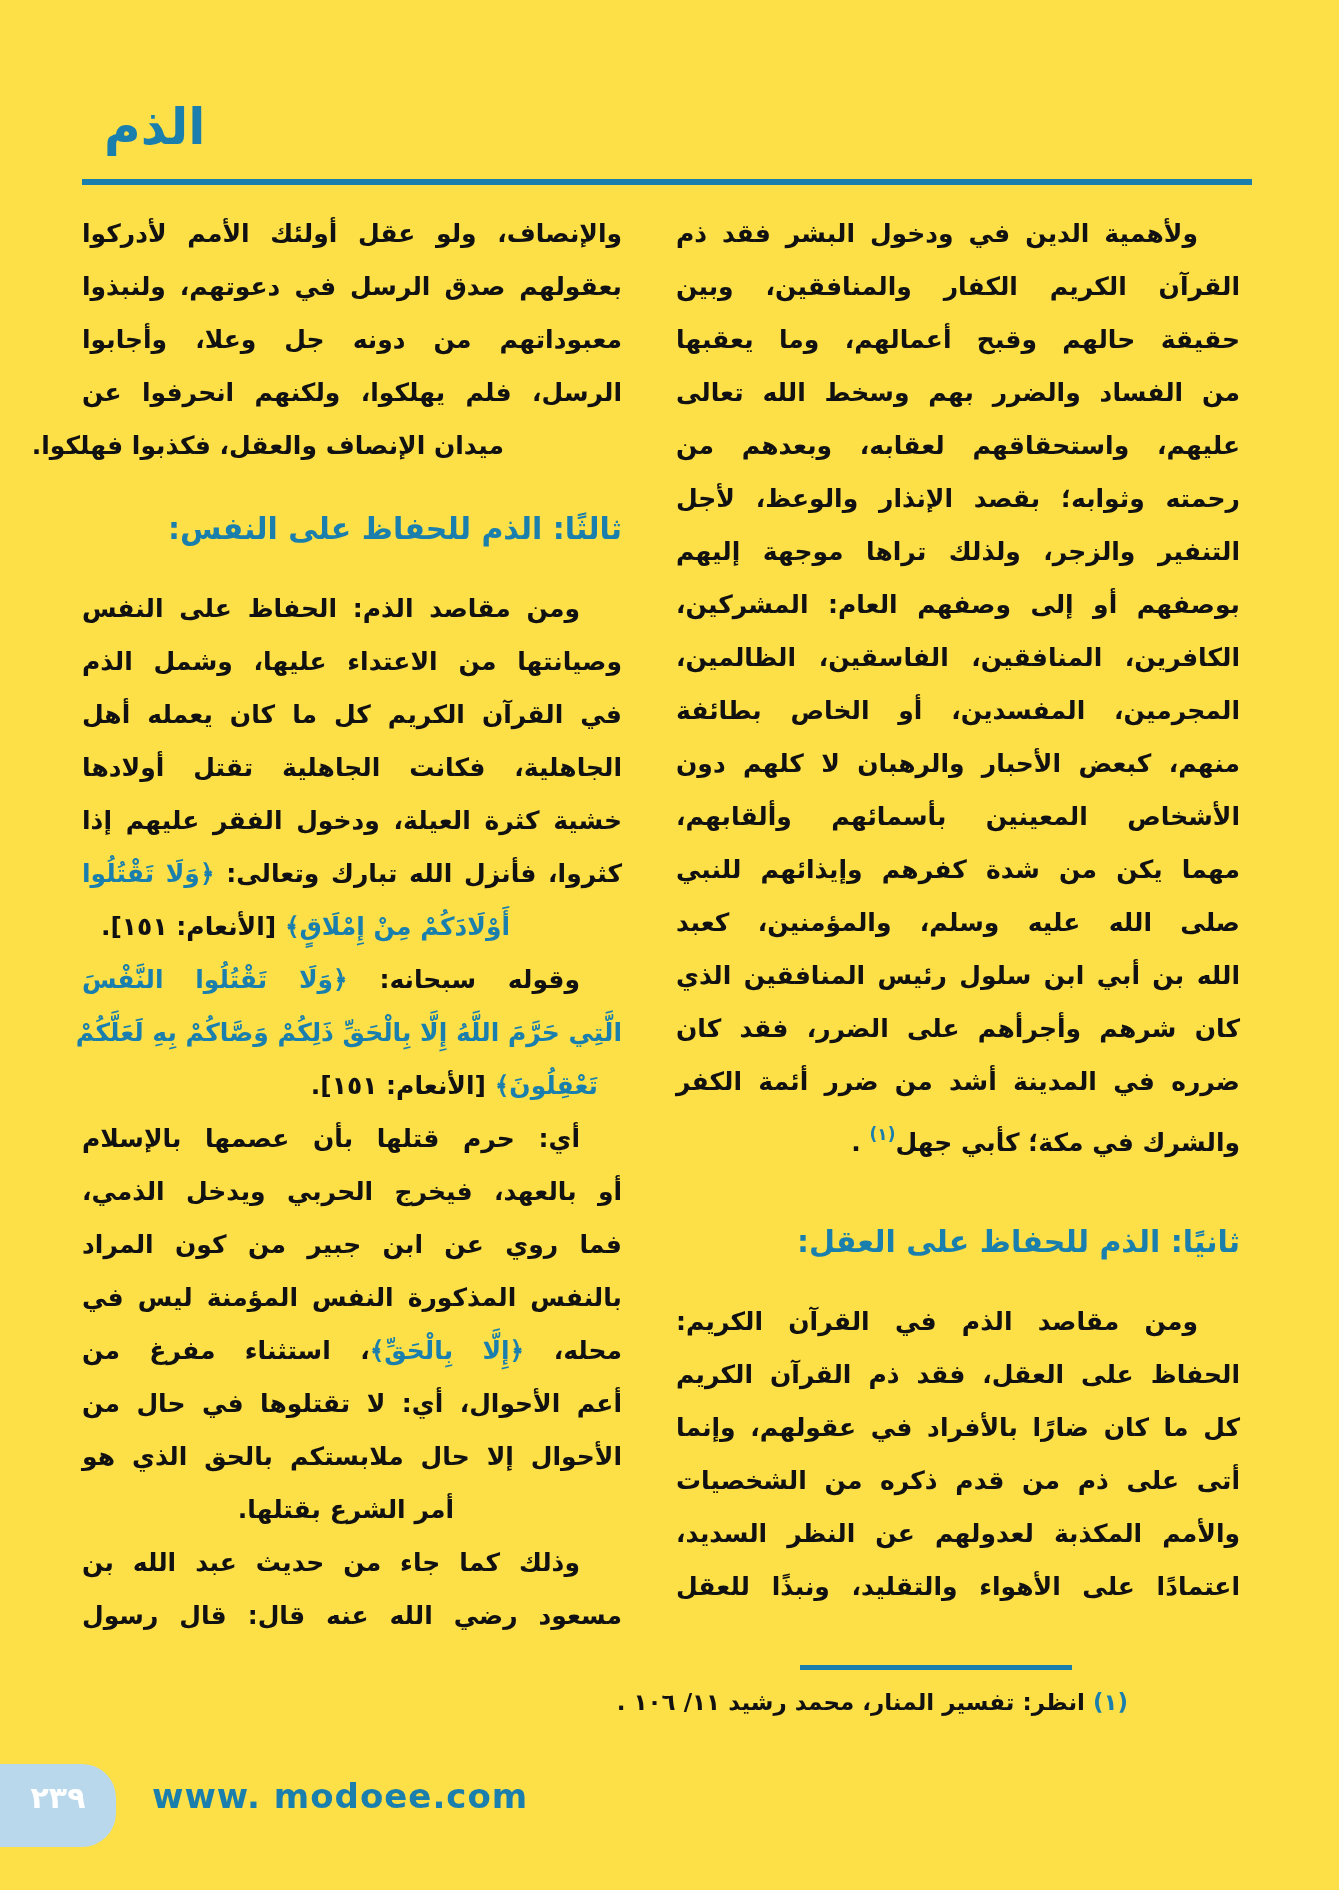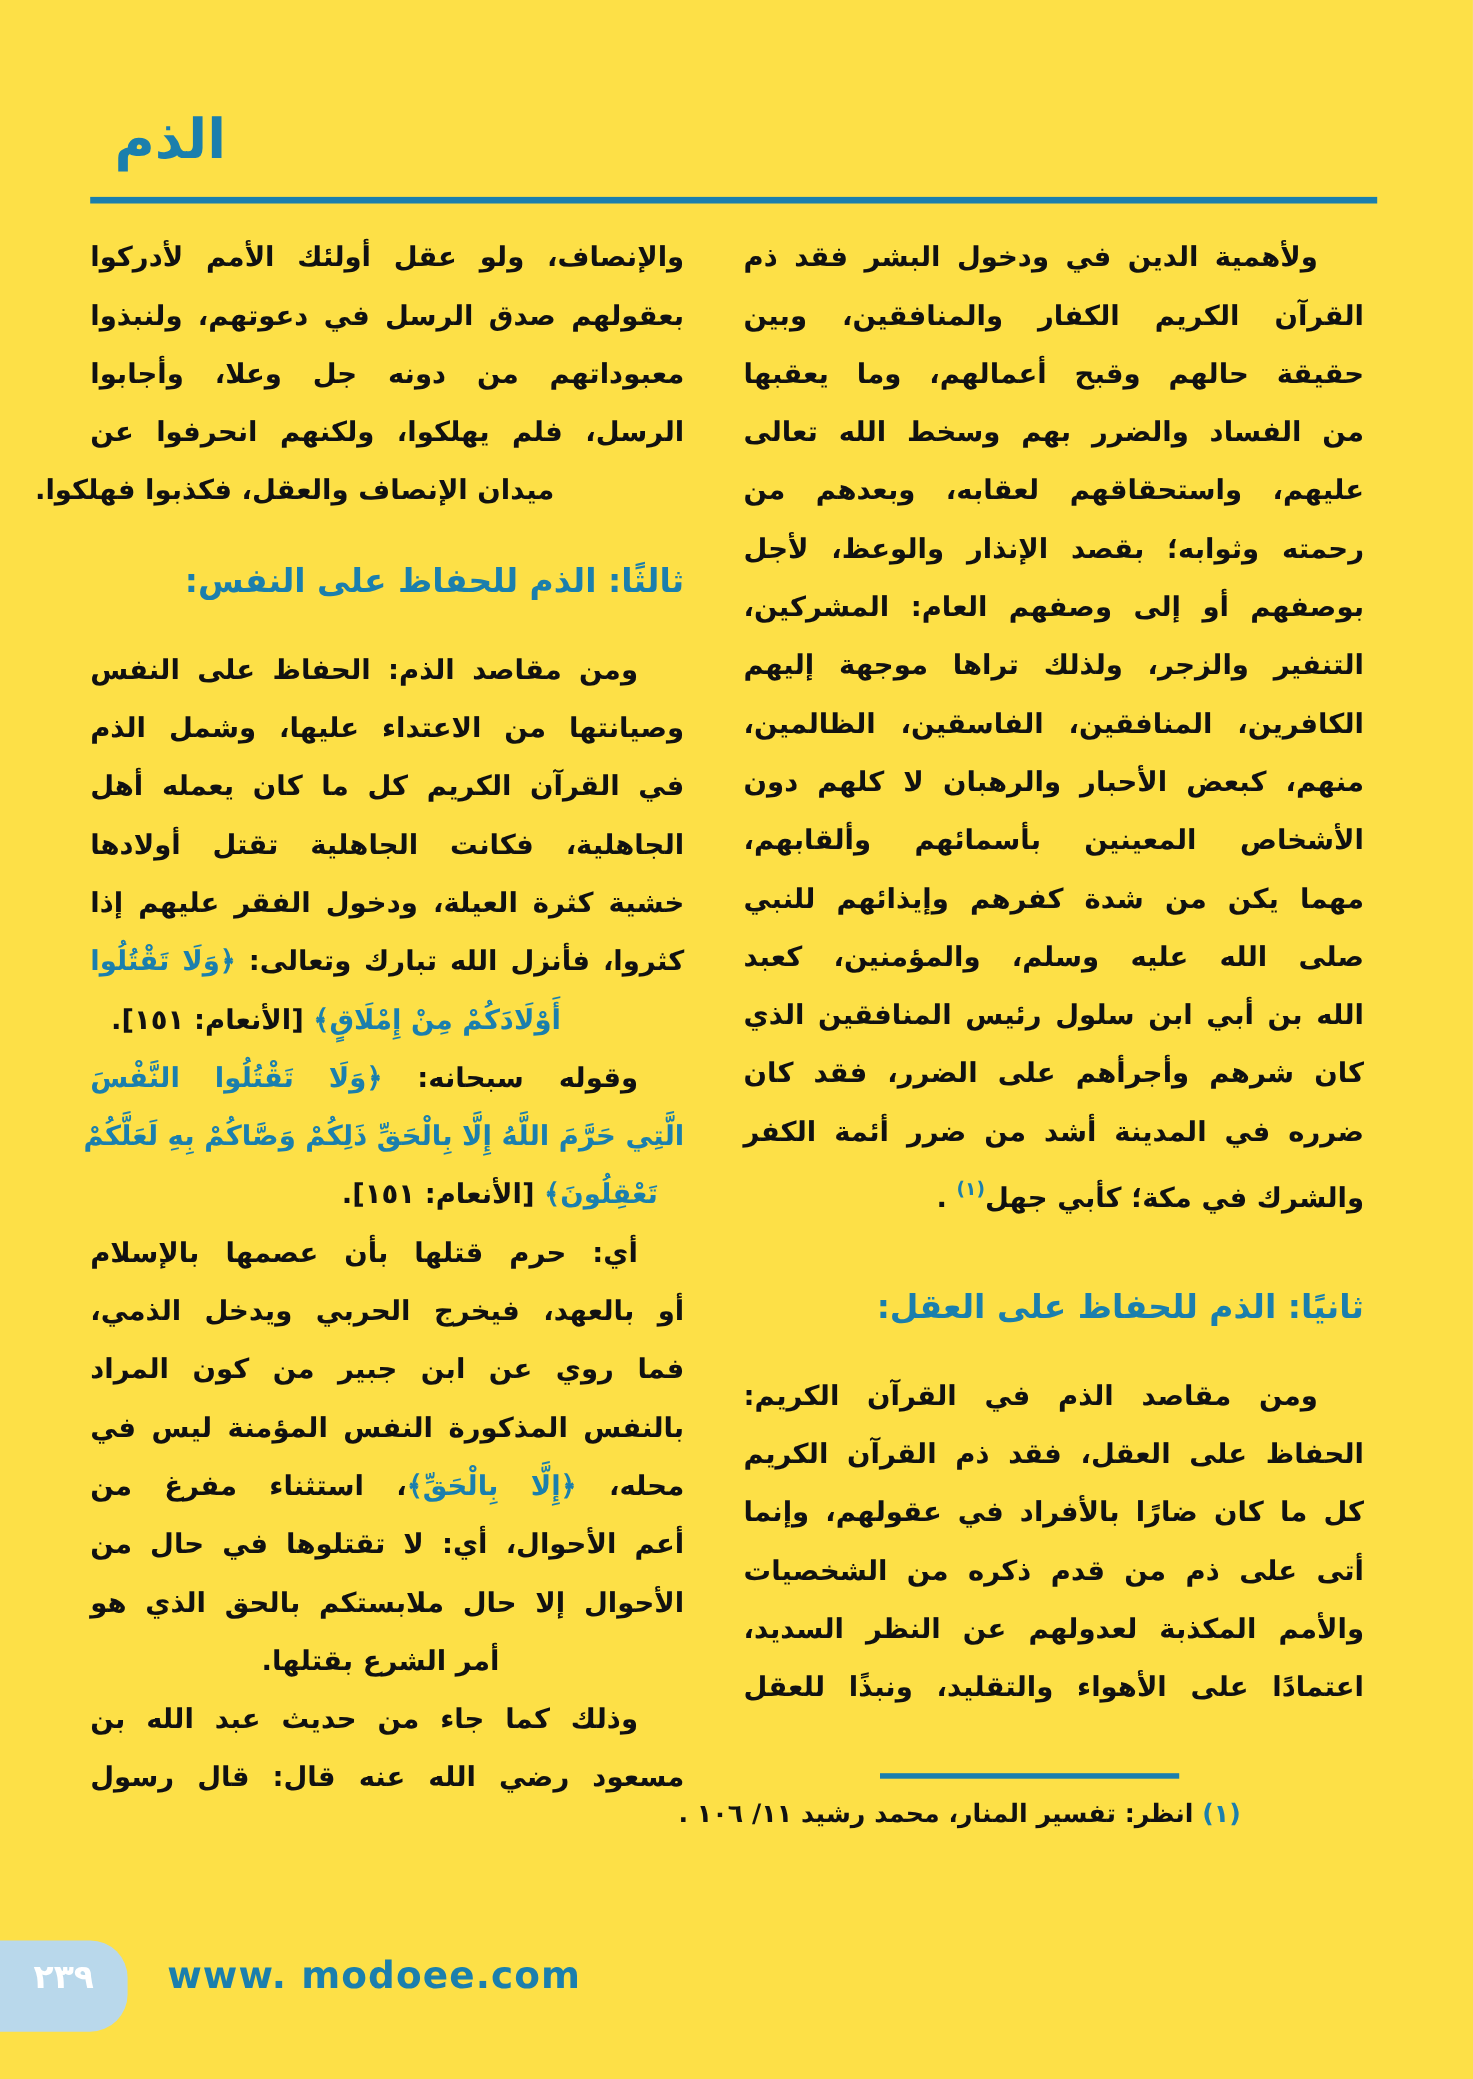--- a/index.html
+++ b/index.html
@@ -85,23 +85,24 @@
   <div class="page-title">الذم</div>
   <div class="header-rule"></div>
 
   <div class="col col-right">
       <div class="line" style="padding-right: 42px;"><span class="seg-n">ولأهمية الدين في ودخول البشر فقد ذم</span></div>
       <div class="line">القرآن الكريم الكفار والمنافقين، وبين</div>
       <div class="line">حقيقة حالهم وقبح أعمالهم، وما يعقبها</div>
       <div class="line">من الفساد والضرر بهم وسخط الله تعالى</div>
       <div class="line">عليهم، واستحقاقهم لعقابه، وبعدهم من</div>
       <div class="line">رحمته وثوابه؛ بقصد الإنذار والوعظ، لأجل</div>
+      <div class="line">التنفير والزجر، ولذلك تراها موجهة إليهم</div>
       <div class="line">بوصفهم أو إلى وصفهم العام: المشركين،</div>
-      <div class="line">التنفير والزجر، ولذلك تراها موجهة إليهم</div>
       <div class="line">الكافرين، المنافقين، الفاسقين، الظالمين،</div>
+      <div class="line">المجرمين، المفسدين، أو الخاص بطائفة</div>
       <div class="line">منهم، كبعض الأحبار والرهبان لا كلهم دون</div>
       <div class="line">الأشخاص المعينين بأسمائهم وألقابهم،</div>
       <div class="line">مهما يكن من شدة كفرهم وإيذائهم للنبي</div>
       <div class="line">صلى الله عليه وسلم، والمؤمنين، كعبد</div>
       <div class="line">الله بن أبي ابن سلول رئيس المنافقين الذي</div>
       <div class="line">كان شرهم وأجرأهم على الضرر، فقد كان</div>
       <div class="line">ضرره في المدينة أشد من ضرر أئمة الكفر</div>
       <div class="line r"><span class="seg-n">والشرك في مكة؛ كأبي جهل</span><span class="seg-s">(١)</span><span class="seg-n"> .</span></div>
       <div class="heading" style="margin-top: 50px;">ثانيًا: الذم للحفاظ على العقل:</div>
       <div class="line" style="padding-right: 42px;"><span class="seg-n">ومن مقاصد الذم في القرآن الكريم:</span></div>

